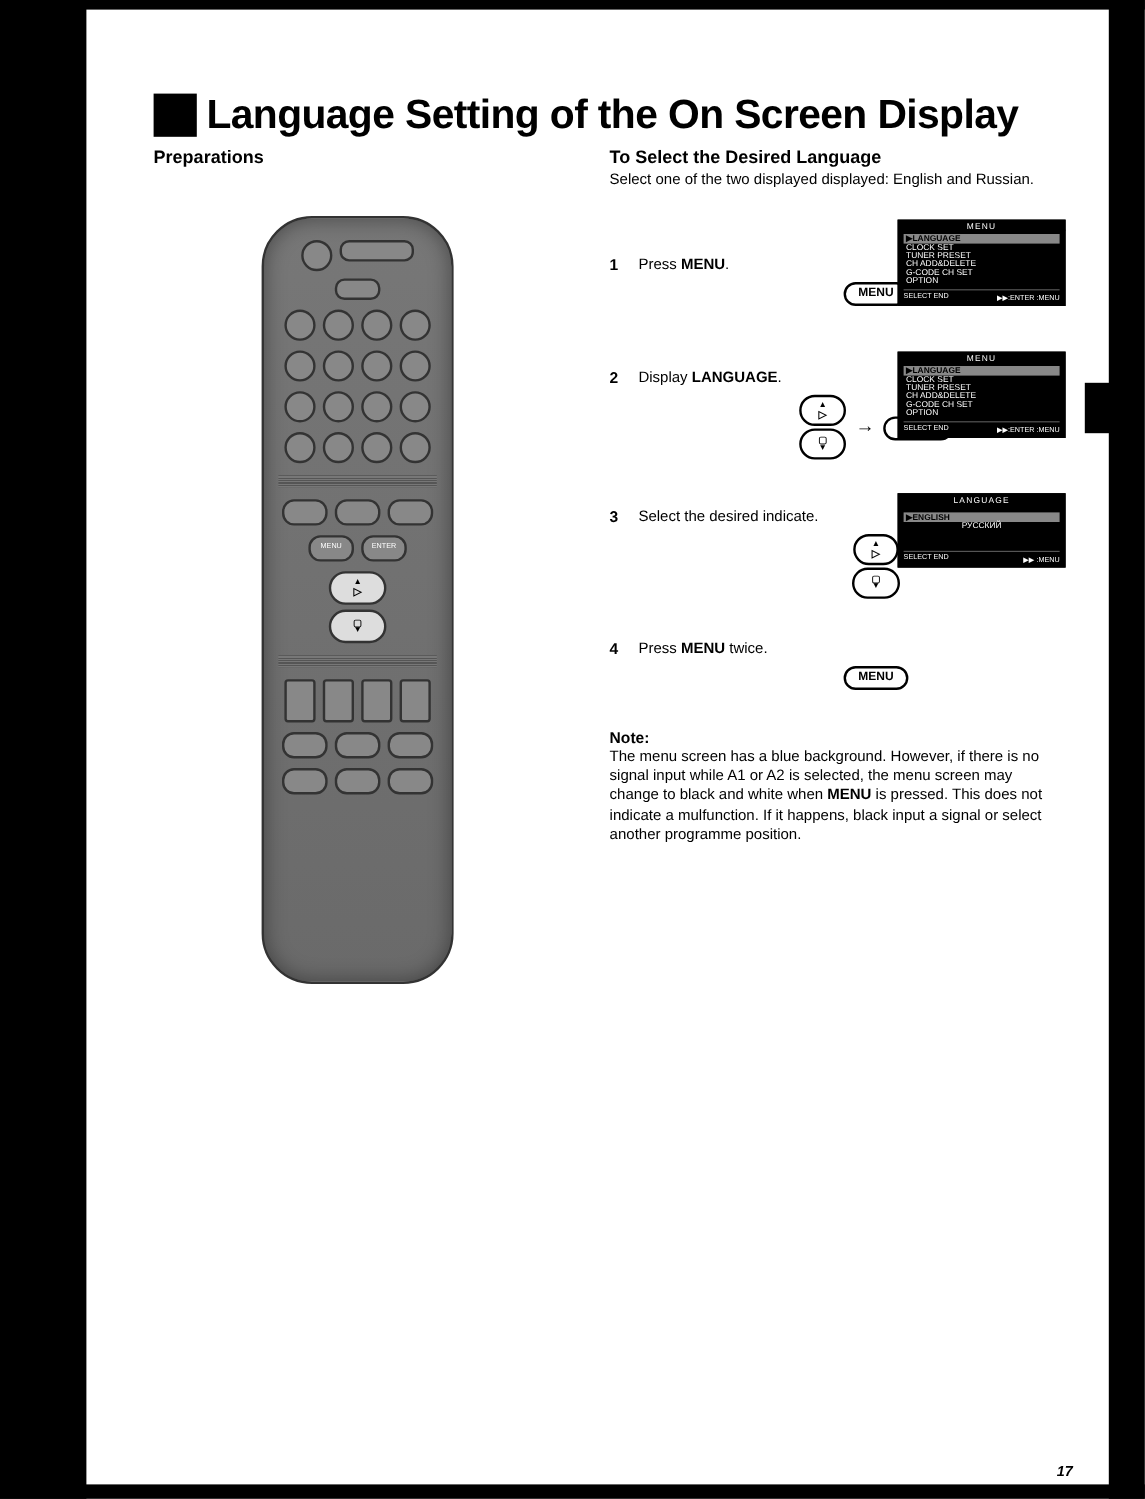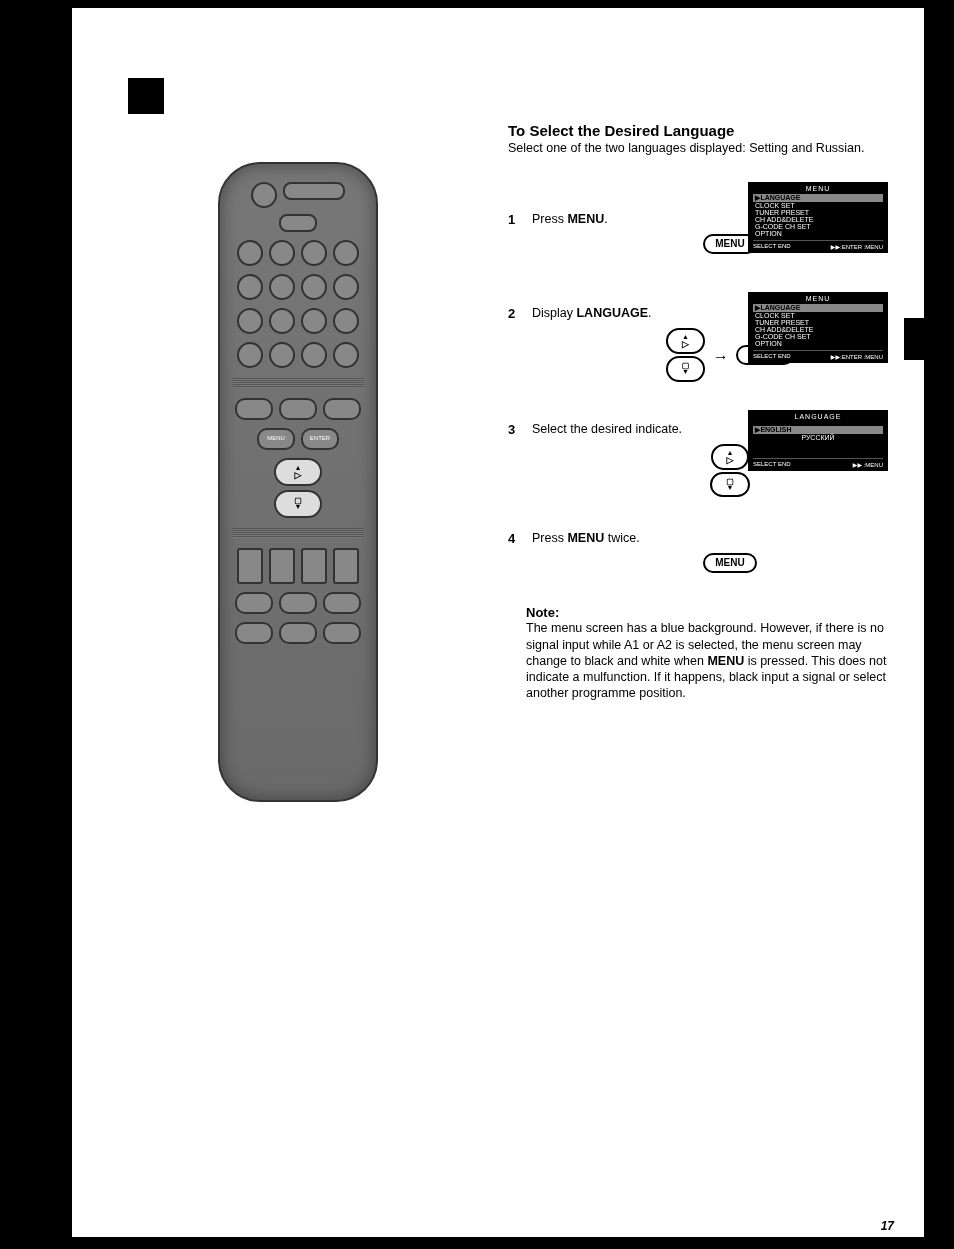--- a/index.html
+++ b/index.html
@@ -243,21 +243,20 @@
     right: -44px;
     top: 248px;
     transform: rotate(-90deg);
     transform-origin: right top;
     font-style: italic;
     font-size: 19px;
     font-weight: 500;
   }
   .note-block {
     margin-top: 28px;
-    margin-left: 18px;
   }
   .note-title {
     font-weight: 900;
     font-size: 13px;
   }
   .note-body {
     font-size: 12.5px;
     line-height: 1.3;
   }
   .page-number {
@@ -281,25 +280,27 @@
 <div class="page">
   <div class="left-black"></div>
   <div class="right-black-top"></div>
   <div class="top-black"></div>
   <div class="bottom-black"></div>
 
   <div class="content">
 
     <div class="title-row">
       <div class="title-square"></div>
+      <h1 class="page-title">Language Setting of the On Screen Display</h1>
     </div>
 
     <div class="columns">
 
       <div class="col-left">
+        <h2 class="section">Preparations</h2>
 
         <div class="remote">
           <div class="remote-body">
             <div class="remote-section">
               <div class="rbtn-round"></div>
               <div class="rbtn-pill"></div>
               <div class="rbtn-pill" style="width:34px"></div>
             </div>
             <div class="remote-section">
               <div class="rbtn-round"></div>
@@ -363,21 +364,21 @@
             <div style="flex:1"></div>
           </div>
         </div>
       </div>
 
       <div class="col-right">
         <div class="side-tab"></div>
         <div class="side-label">Setting Up</div>
 
         <h2 class="section">To Select the Desired Language</h2>
-        <div class="body-text">Select one of the two languages displayed: Setting and Russian.</div>
+        <div class="body-text">Select one of the two displayed displayed: English and Russian.</div>
 
         <div class="osd-header">On Screen Display</div>
 
         <div class="step-row">
           <div class="step-num">1</div>
           <div class="step-body">
             <span>Press </span><b>MENU</b><span>.</span>
             <div class="step-icons">
               <span class="remote-key">MENU</span>
             </div>

